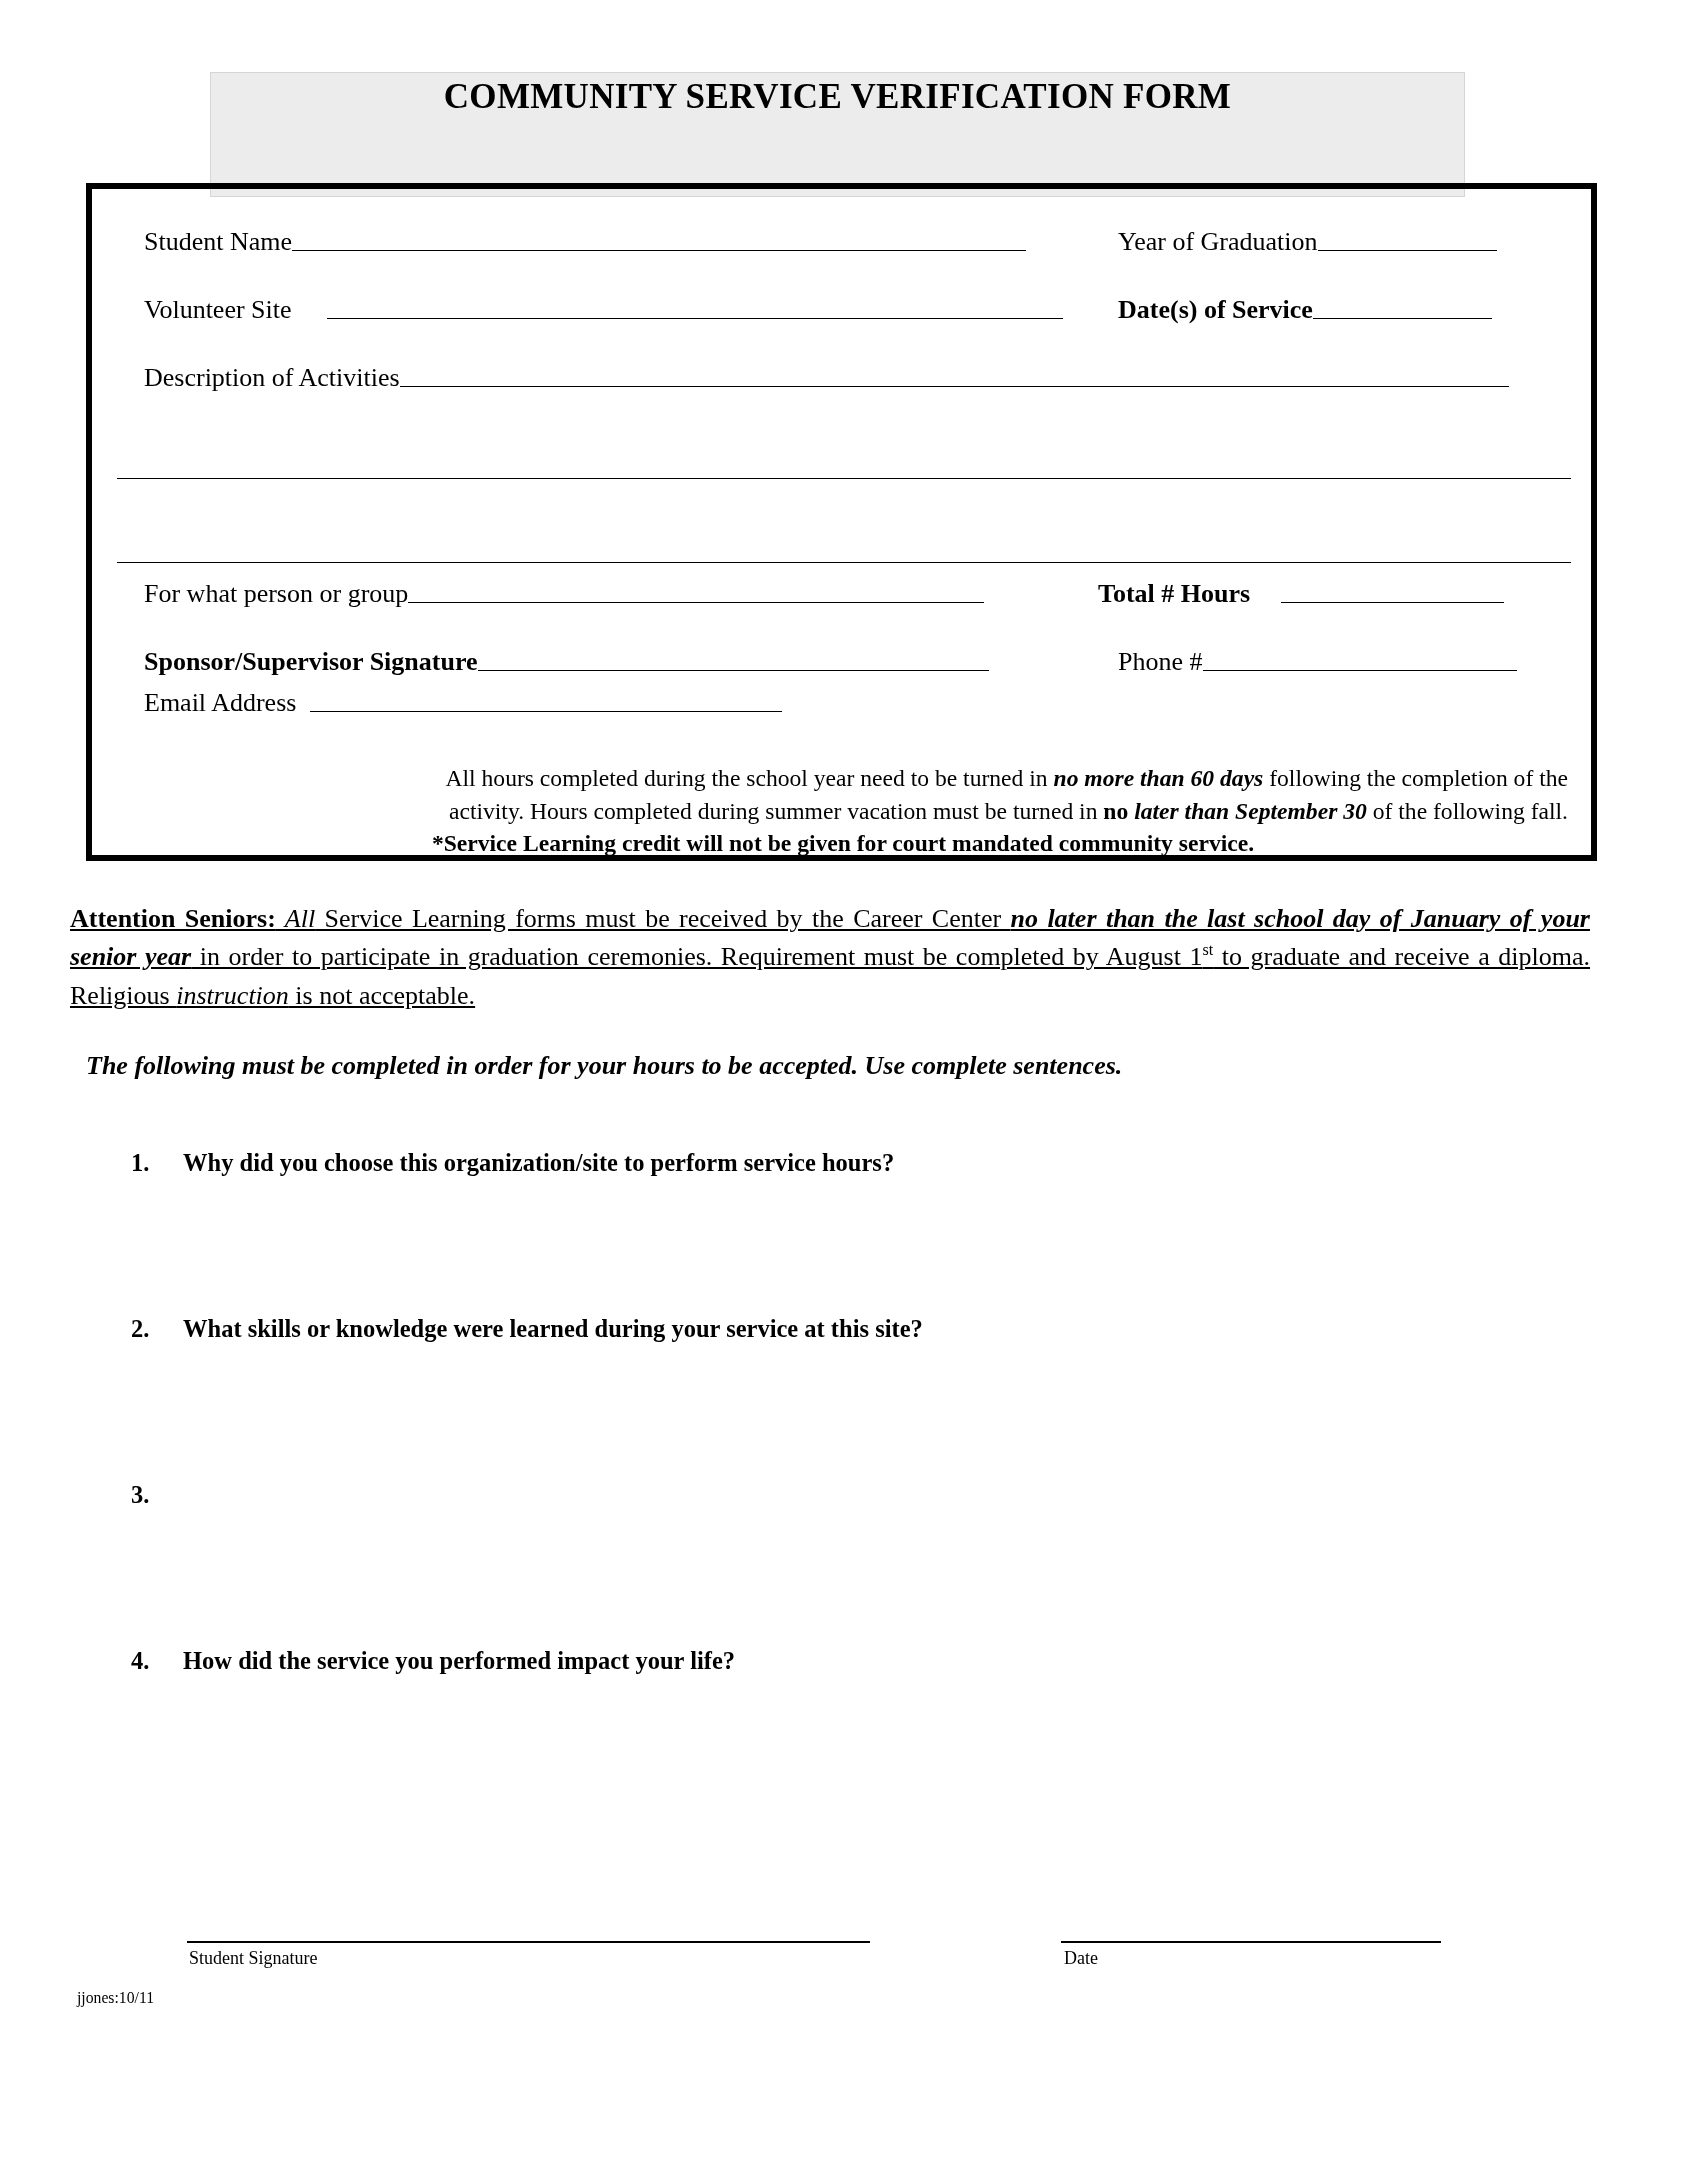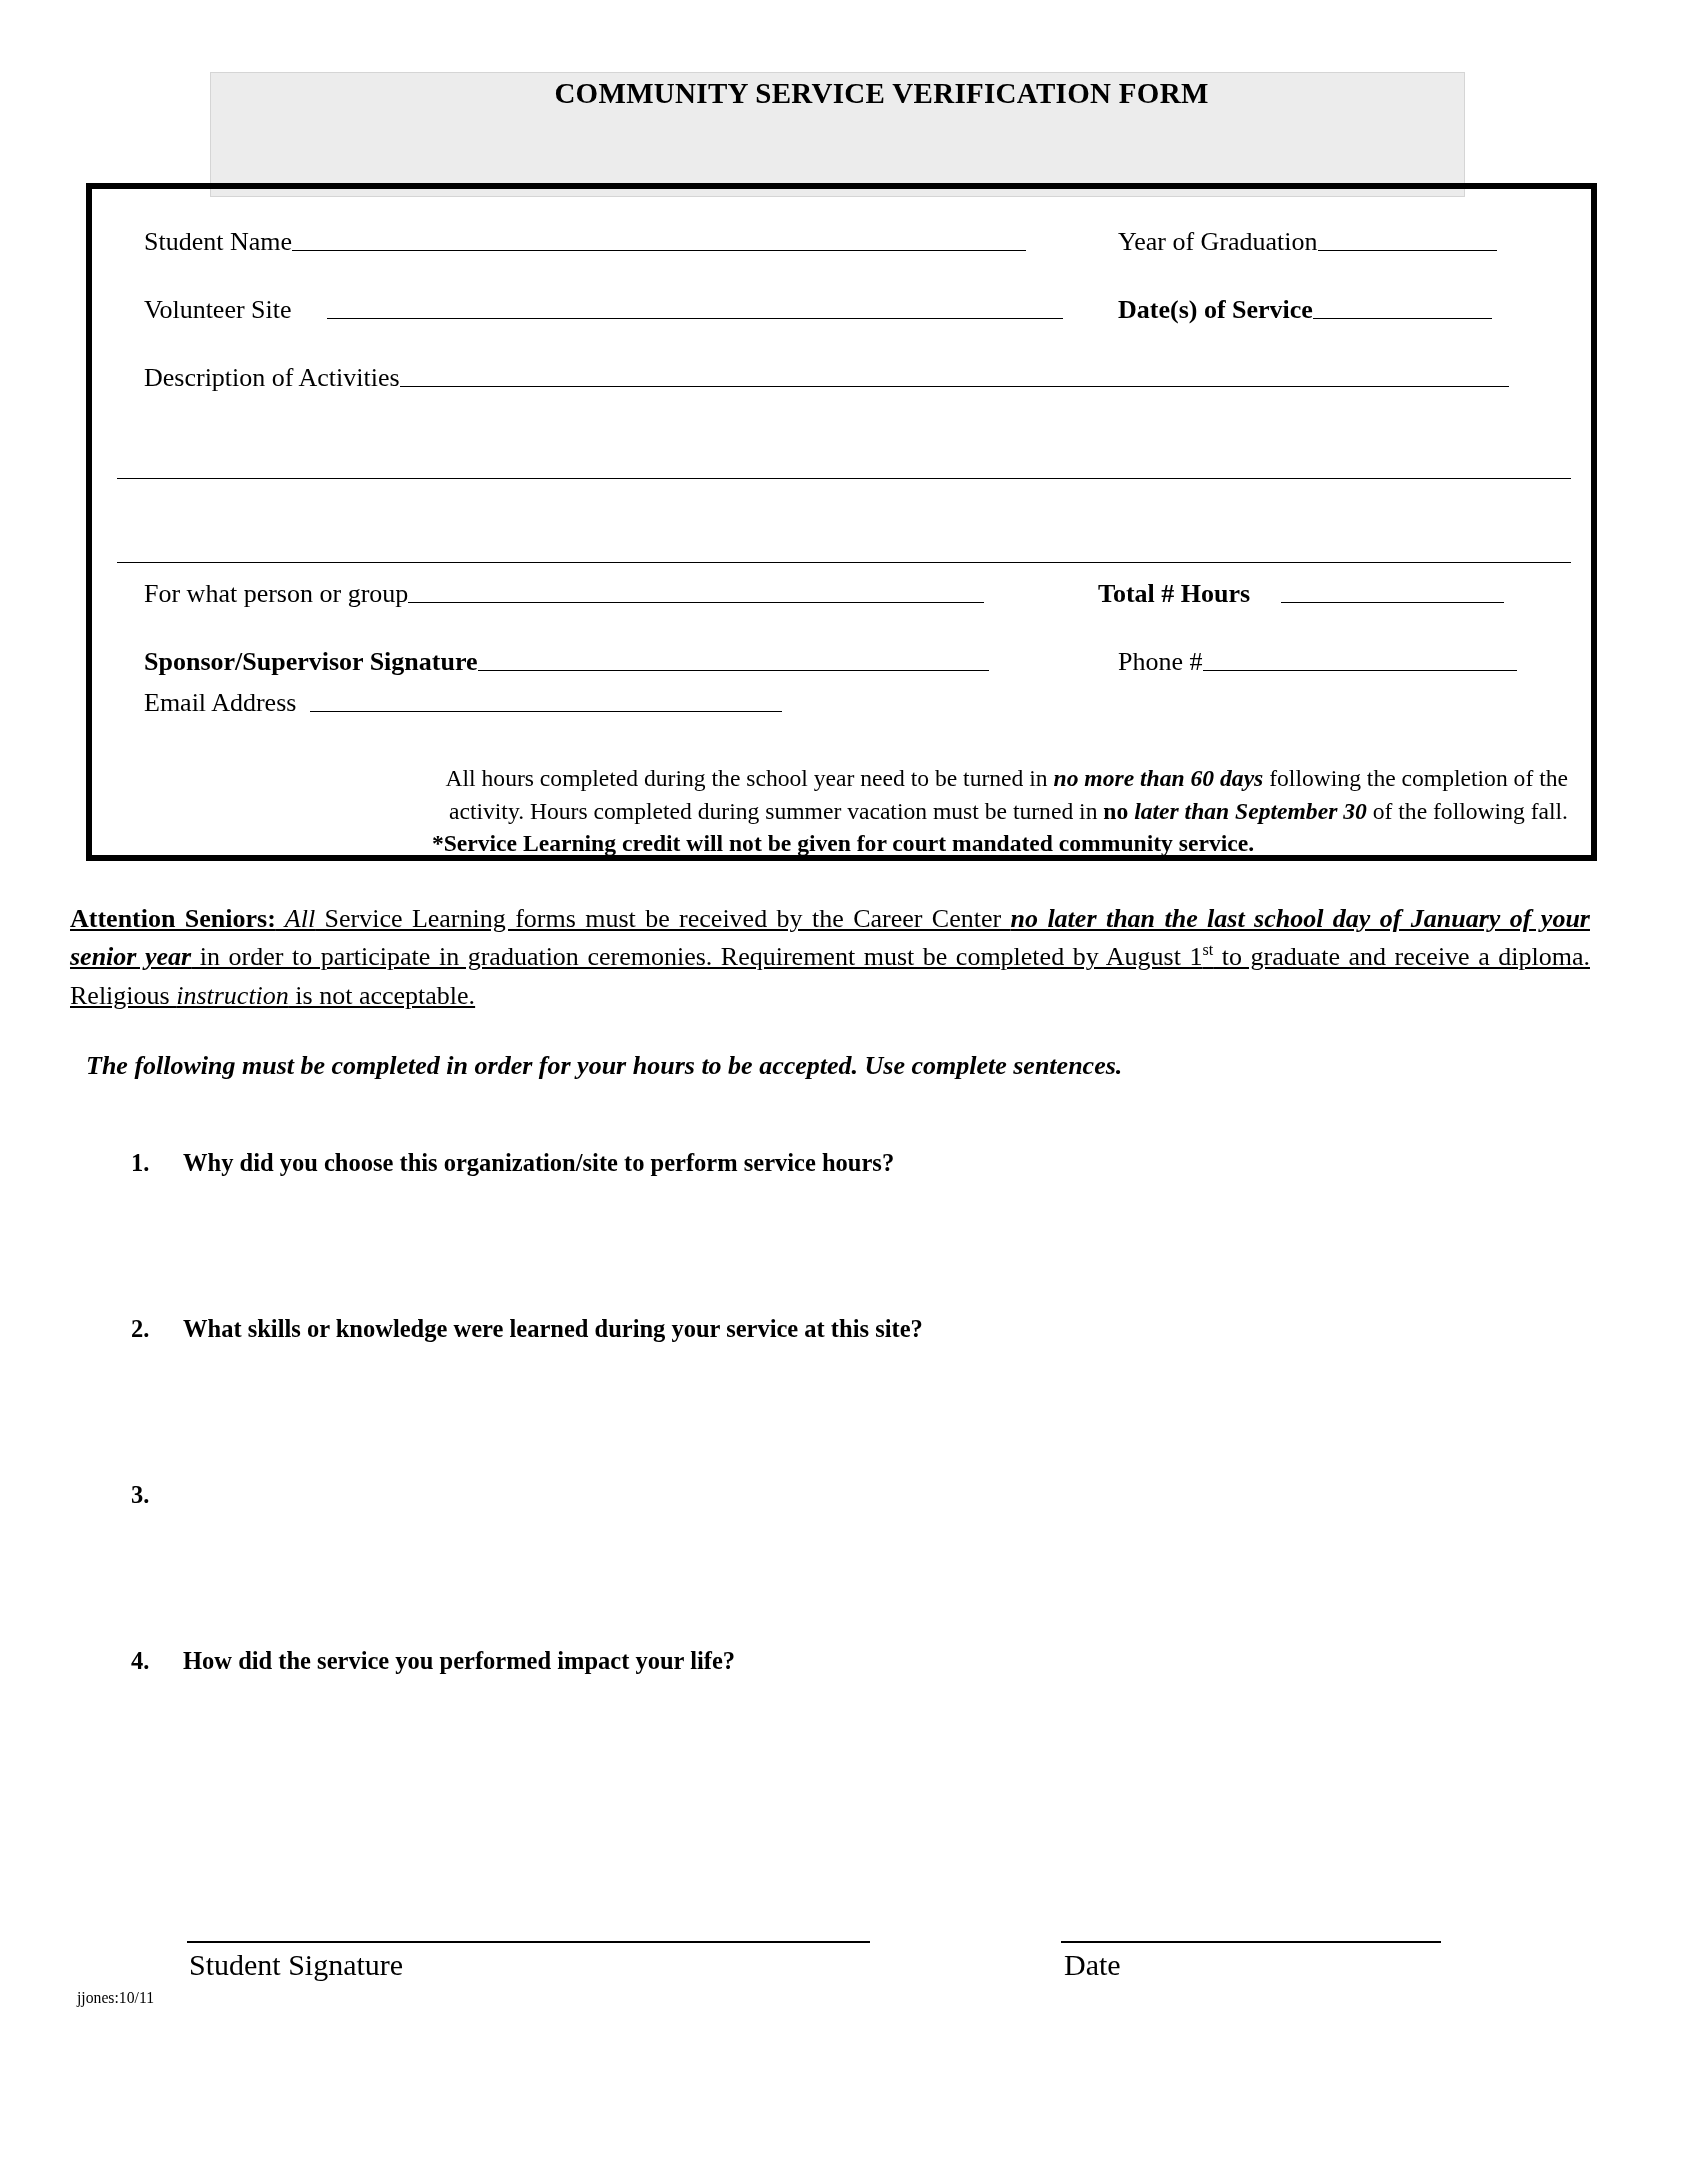--- a/index.html
+++ b/index.html
@@ -29,24 +29,23 @@
     z-index: 1;
   }
   .title-text {
     position: absolute;
     left: 210px;
     top: 77px;
     width: 1255px;
     text-align: center;
     font-family: "Liberation Serif", "DejaVu Serif", serif;
     font-weight: bold;
-    font-size: 29px;
+    font-size: 35px;
     letter-spacing: 0.3px;
     z-index: 3;
-    padding-left: 44px;
   }
 
   
   .form-box {
     position: absolute;
     left: 86px;
     top: 183px;
     width: 1511px;
     height: 678px;
     border: 6.1px solid #000000;
@@ -135,21 +134,21 @@
   .qtext { position: absolute; left: 52px; top: 0; }
 
   
   .sig-rule {
     position: absolute;
     border-bottom: 2.6px solid #000;
     height: 0;
   }
   .sig-label {
     position: absolute;
-    font-size: 30px;
+    font-size: 18px;
   }
   .stamp {
     position: absolute;
     left: 77px;
     top: 1989px;
     font-size: 15.7px;
   }
 </style>
 </head>
 <body>

